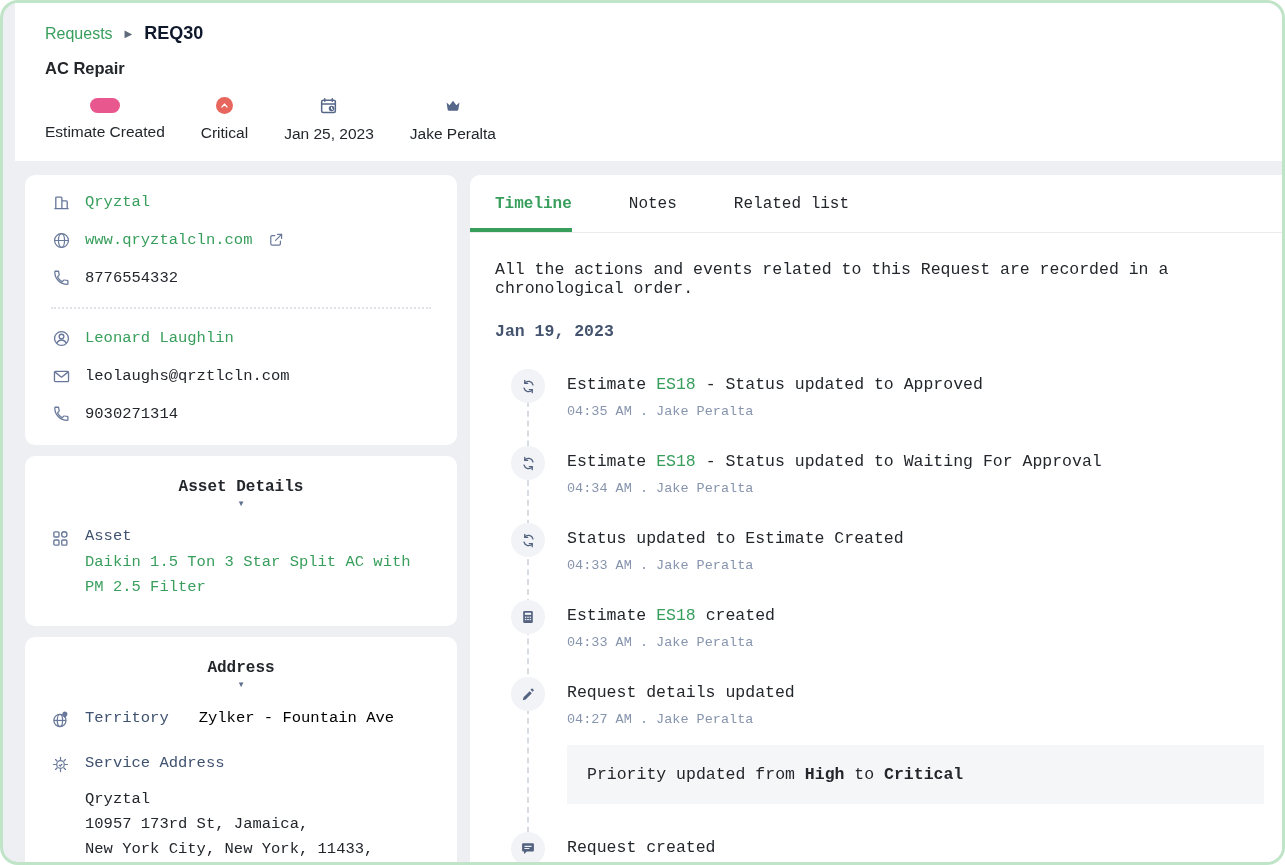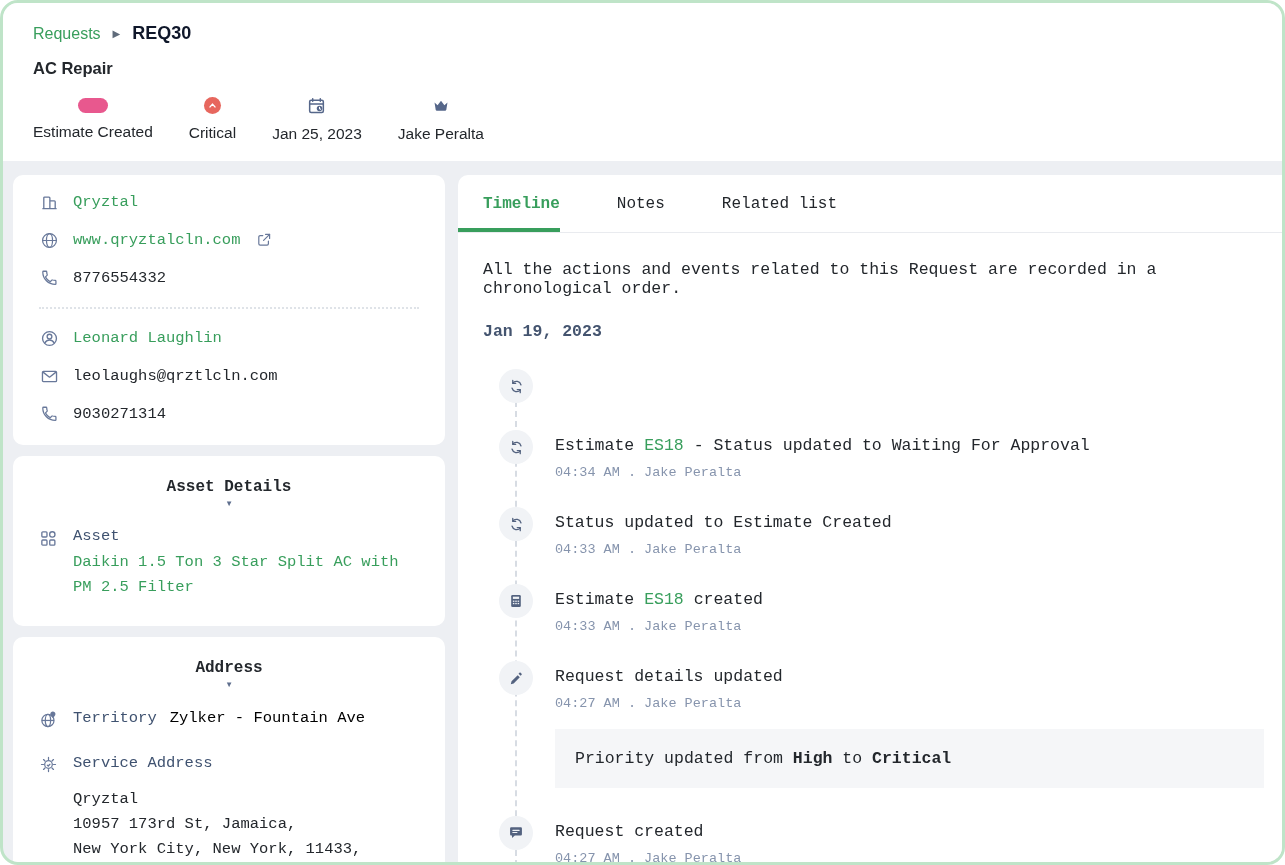--- a/index.html
+++ b/index.html
@@ -1,21 +1,21 @@
 <!DOCTYPE html>
 <html><head>
 <meta charset="utf-8">
 <style>
   * { box-sizing: border-box; }
   html,body { margin:0; padding:0; background:#ffffff; font-family:"Liberation Sans", sans-serif; }
   .frame {
     position:relative; width:1285px; height:865px;
     border:3px solid #bfe4c8; border-radius:18px;
     background:#edeff3; overflow:hidden;
-    display:flex; flex-direction:column;
+    display:flex; flex-direction:column;padding-left:12px;
   }
   
   .header { background:#fff; padding:20px 30px 18px 30px; flex:0 0 auto; }
   .breadcrumb-row { display:flex; align-items:center; gap:12px; }
   .crumb-parent { color:#389e5c; font-size:16px; cursor:pointer; }
   .crumb-sep { color:#5f6b7a; font-size:10px; line-height:1; }
   .crumb-current { color:#0f172a; font-weight:bold; font-size:18px; }
   .page-title { margin-top:15px; font-size:16.5px; font-weight:600; color:#23272c; }
   .badge-row { margin-top:18px; display:flex; align-items:center; font-size:15.5px; color:#23272c; }
   .badge-item { display:flex; align-items:center; gap:10px; margin-right:36px;flex-direction:column; }
@@ -33,21 +33,21 @@
   .dotted-divider { border-top:2px dotted #dfe3e8; margin:10px 26px; }
   .section-head { display:flex; justify-content:space-between; align-items:center; padding:22px 26px 8px;flex-direction:column; }
   .section-title { font-weight:bold; font-size:16px; color:#23272c; }
   .chevron { color:#5f6f8e; font-size:12px; cursor:pointer; }
   .asset-row { display:flex; gap:14px; padding:8px 26px 26px; font-size:15.5px; align-items:flex-start; }
   .asset-row .icon-cell { width:20px; flex:none; margin-top:2px; }
   .field-label { color:#3f5270; }
   .asset-link { color:#389e5c; line-height:25px; margin-top:5px; cursor:pointer; }
   .addr-row { display:flex; gap:14px; padding:9px 26px; font-size:15.5px; align-items:flex-start; }
   .addr-row .icon-cell { width:20px; flex:none; margin-top:1px; }
-  .territory-line { display:flex; gap:13px; }
+  .territory-line { display:flex; gap:30px; }
   .addr-lines { margin:4px 26px 20px 60px; font-size:15.5px; color:#23272c; line-height:25px; }
   
   .main-card { flex:1; background:#fff; margin-left:13px; border-radius:10px 0 0 0; display:flex; flex-direction:column; overflow:hidden;justify-content:flex-end; }
   .tabs { display:flex; border-bottom:1px solid #e9ebef; padding-top:20px; }
   .tab { font-size:16px; color:#23272c; padding:0 0 15px; margin-right:57px; border-bottom:4px solid transparent; cursor:pointer; }
   .tab.first { padding-left:25px; }
   .tab.active { color:#389e5c; font-weight:bold; border-bottom-color:#389e5c; }
   .tab-body { flex:1; padding:27px 18px 0 25px; overflow:hidden; }
   .description { font-size:16.5px; color:#23272c; }
   .date-group { margin-top:24px; font-size:16.5px; font-weight:bold; color:#44546f; }
@@ -254,20 +254,24 @@
 
           <div class="event">
             <div class="event-icon">
               <svg width="17" height="17" viewBox="0 0 20 20" fill="none" stroke="#53627f" stroke-width="1.5" stroke-linecap="round" stroke-linejoin="round">
                 <path d="M15.3 8.2A5.7 5.7 0 0 0 5.4 6"></path>
                   <path d="M5.6 2.7v3.5h3.5"></path>
                 <path d="M4.7 11.8a5.7 5.7 0 0 0 9.9 2.2"></path>
                   <path d="M14.4 17.3v-3.5h-3.5"></path>
               </svg>
             </div>
+            <div class="event-body">
+              <div class="event-title"><span>Estimate </span><span class="event-link">ES18</span><span> - Status updated to Approved</span></div>
+              <div class="event-meta">04:35 AM . Jake Peralta</div>
+            </div>
           </div>
 
           <div class="event">
             <div class="event-icon">
               <svg width="17" height="17" viewBox="0 0 20 20" fill="none" stroke="#53627f" stroke-width="1.5" stroke-linecap="round" stroke-linejoin="round">
                 <path d="M15.3 8.2A5.7 5.7 0 0 0 5.4 6"></path>
                   <path d="M5.6 2.7v3.5h3.5"></path>
                 <path d="M4.7 11.8a5.7 5.7 0 0 0 9.9 2.2"></path>
                   <path d="M14.4 17.3v-3.5h-3.5"></path>
               </svg>

